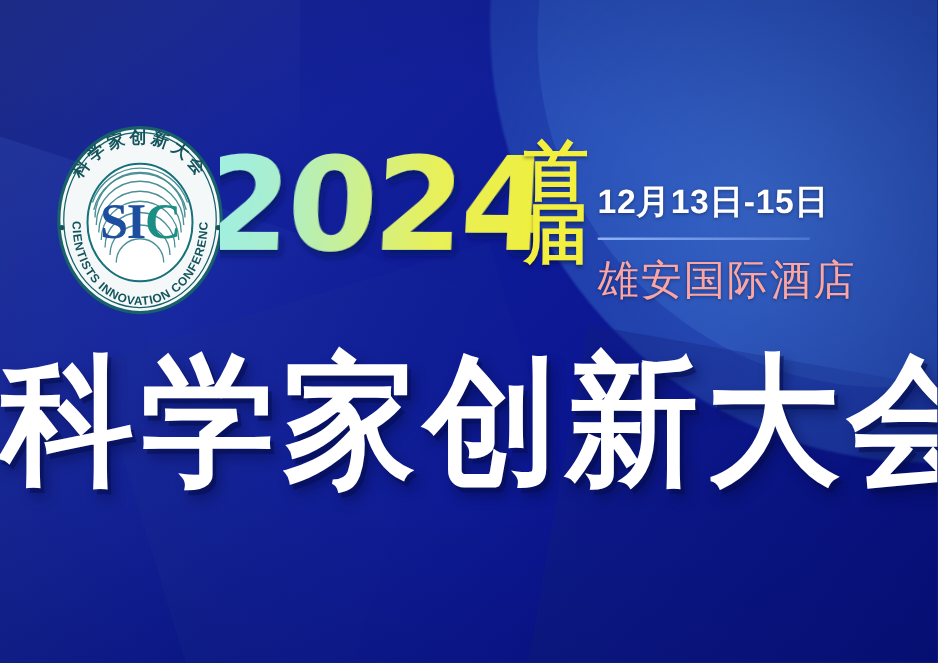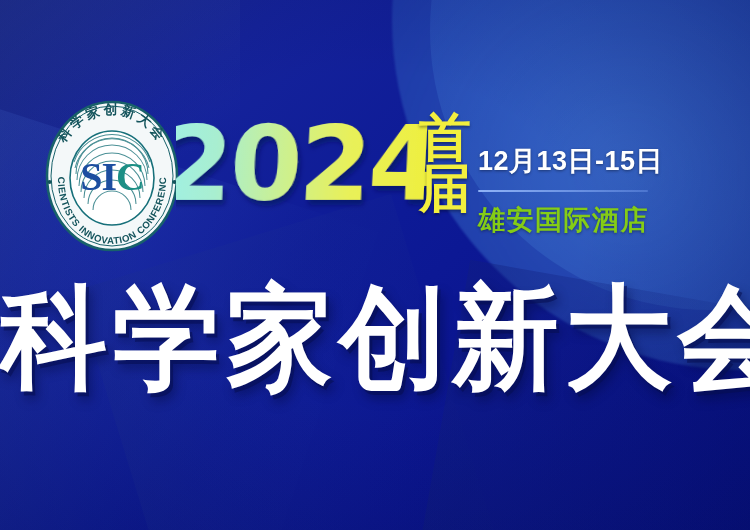--- a/index.html
+++ b/index.html
@@ -151,23 +151,23 @@
   }
   .info .rule {
     margin: 11px 0 10px 0;
     height: 2px;
     width: 170px;
     background: linear-gradient(90deg, rgba(150,185,250,0.95), rgba(110,150,235,0.45));
     border-radius: 1px;
   }
   .info .venue {
     font-family: "DejaVu Sans", "Liberation Sans", sans-serif;
-    font-size: 27px;
-    font-weight: 700;
-    color: #84cc16;
+    font-size: 33px;
+    font-weight: 400;
+    color: #fca5a5;
     letter-spacing: 1.5px;
     white-space: nowrap;
     text-shadow: 0 1px 3px rgba(0,0,0,0.40);
   }
 
   
   .headline {
     position: absolute;
     left: 0;
     right: 0;

